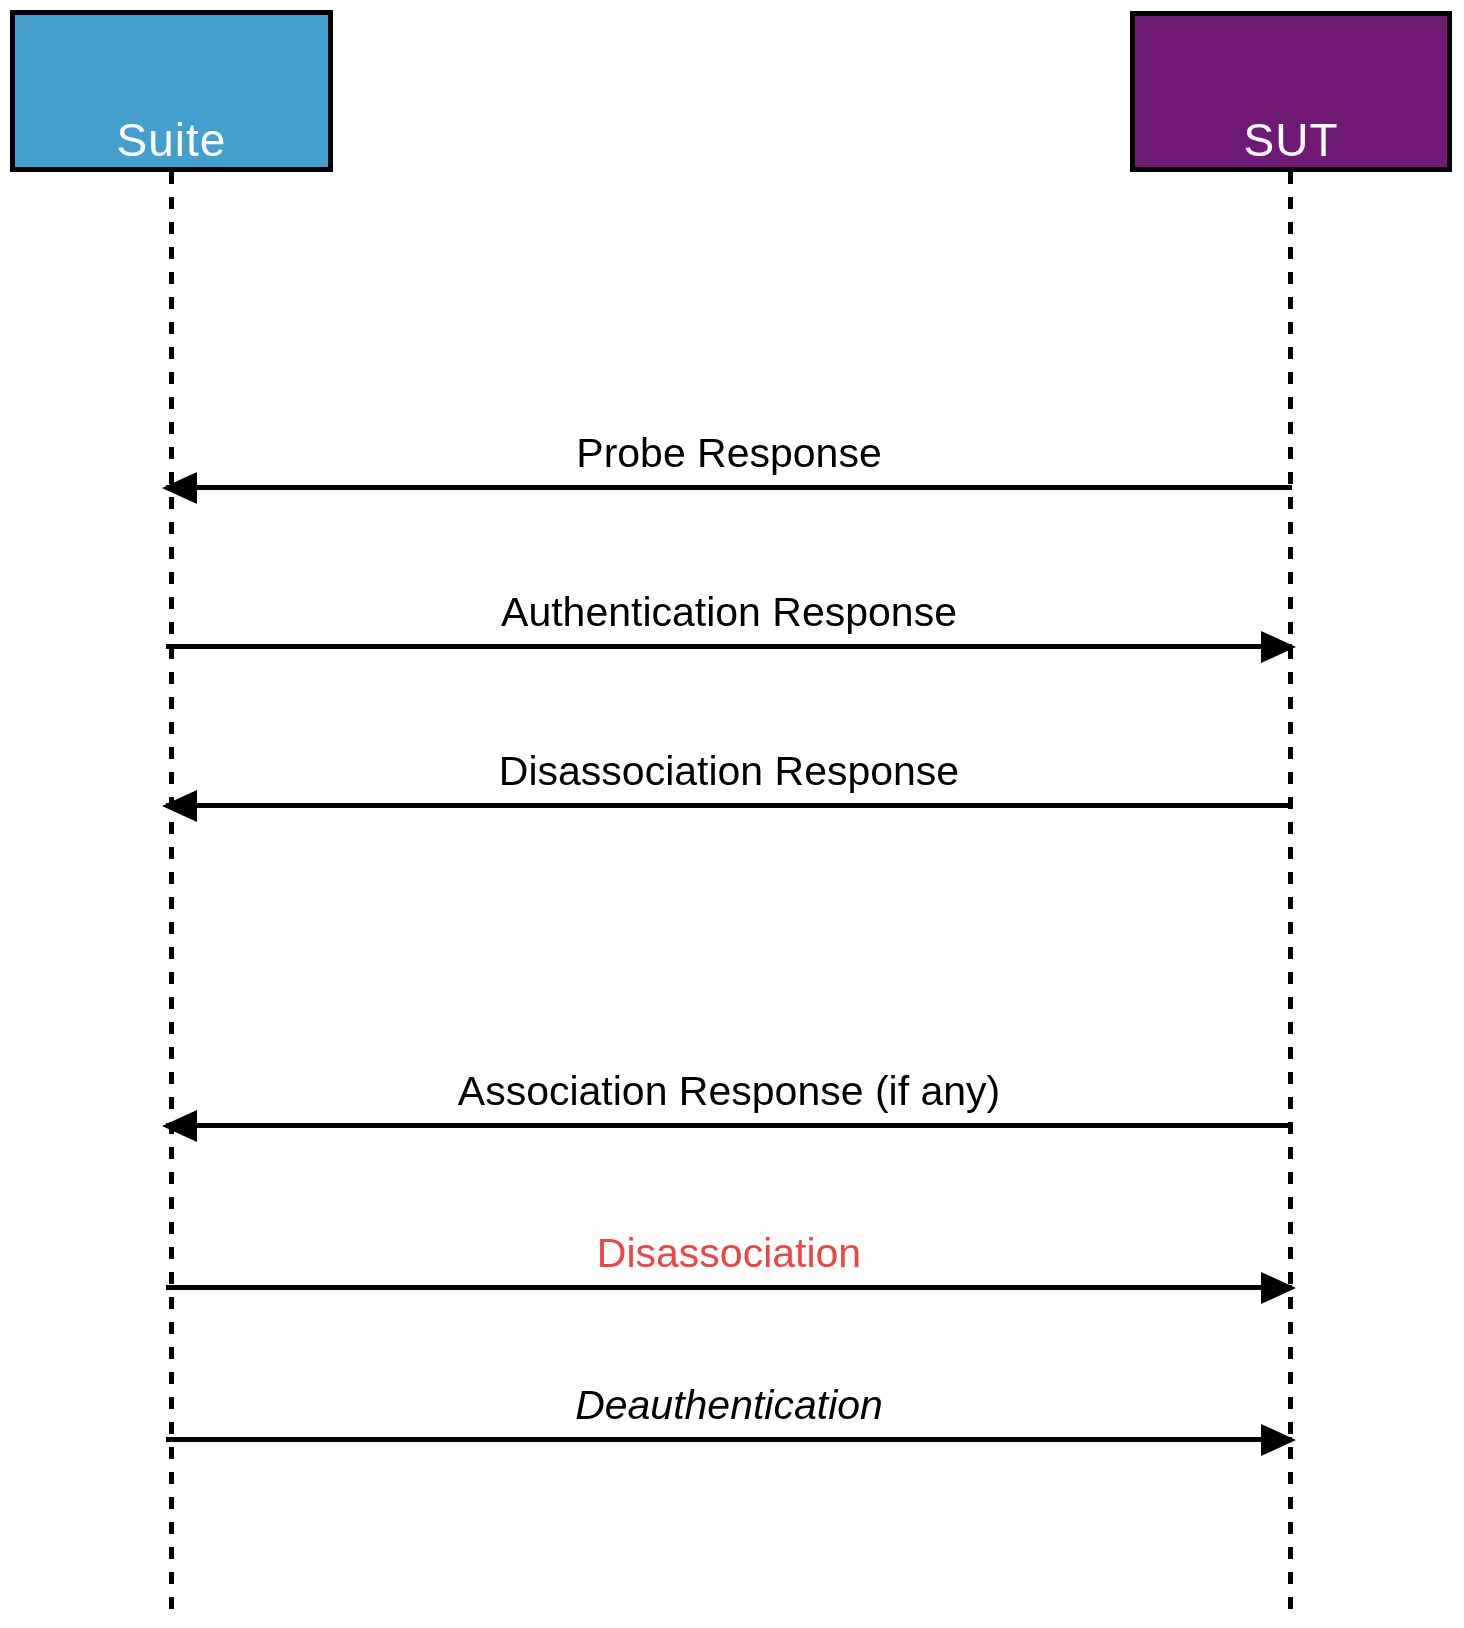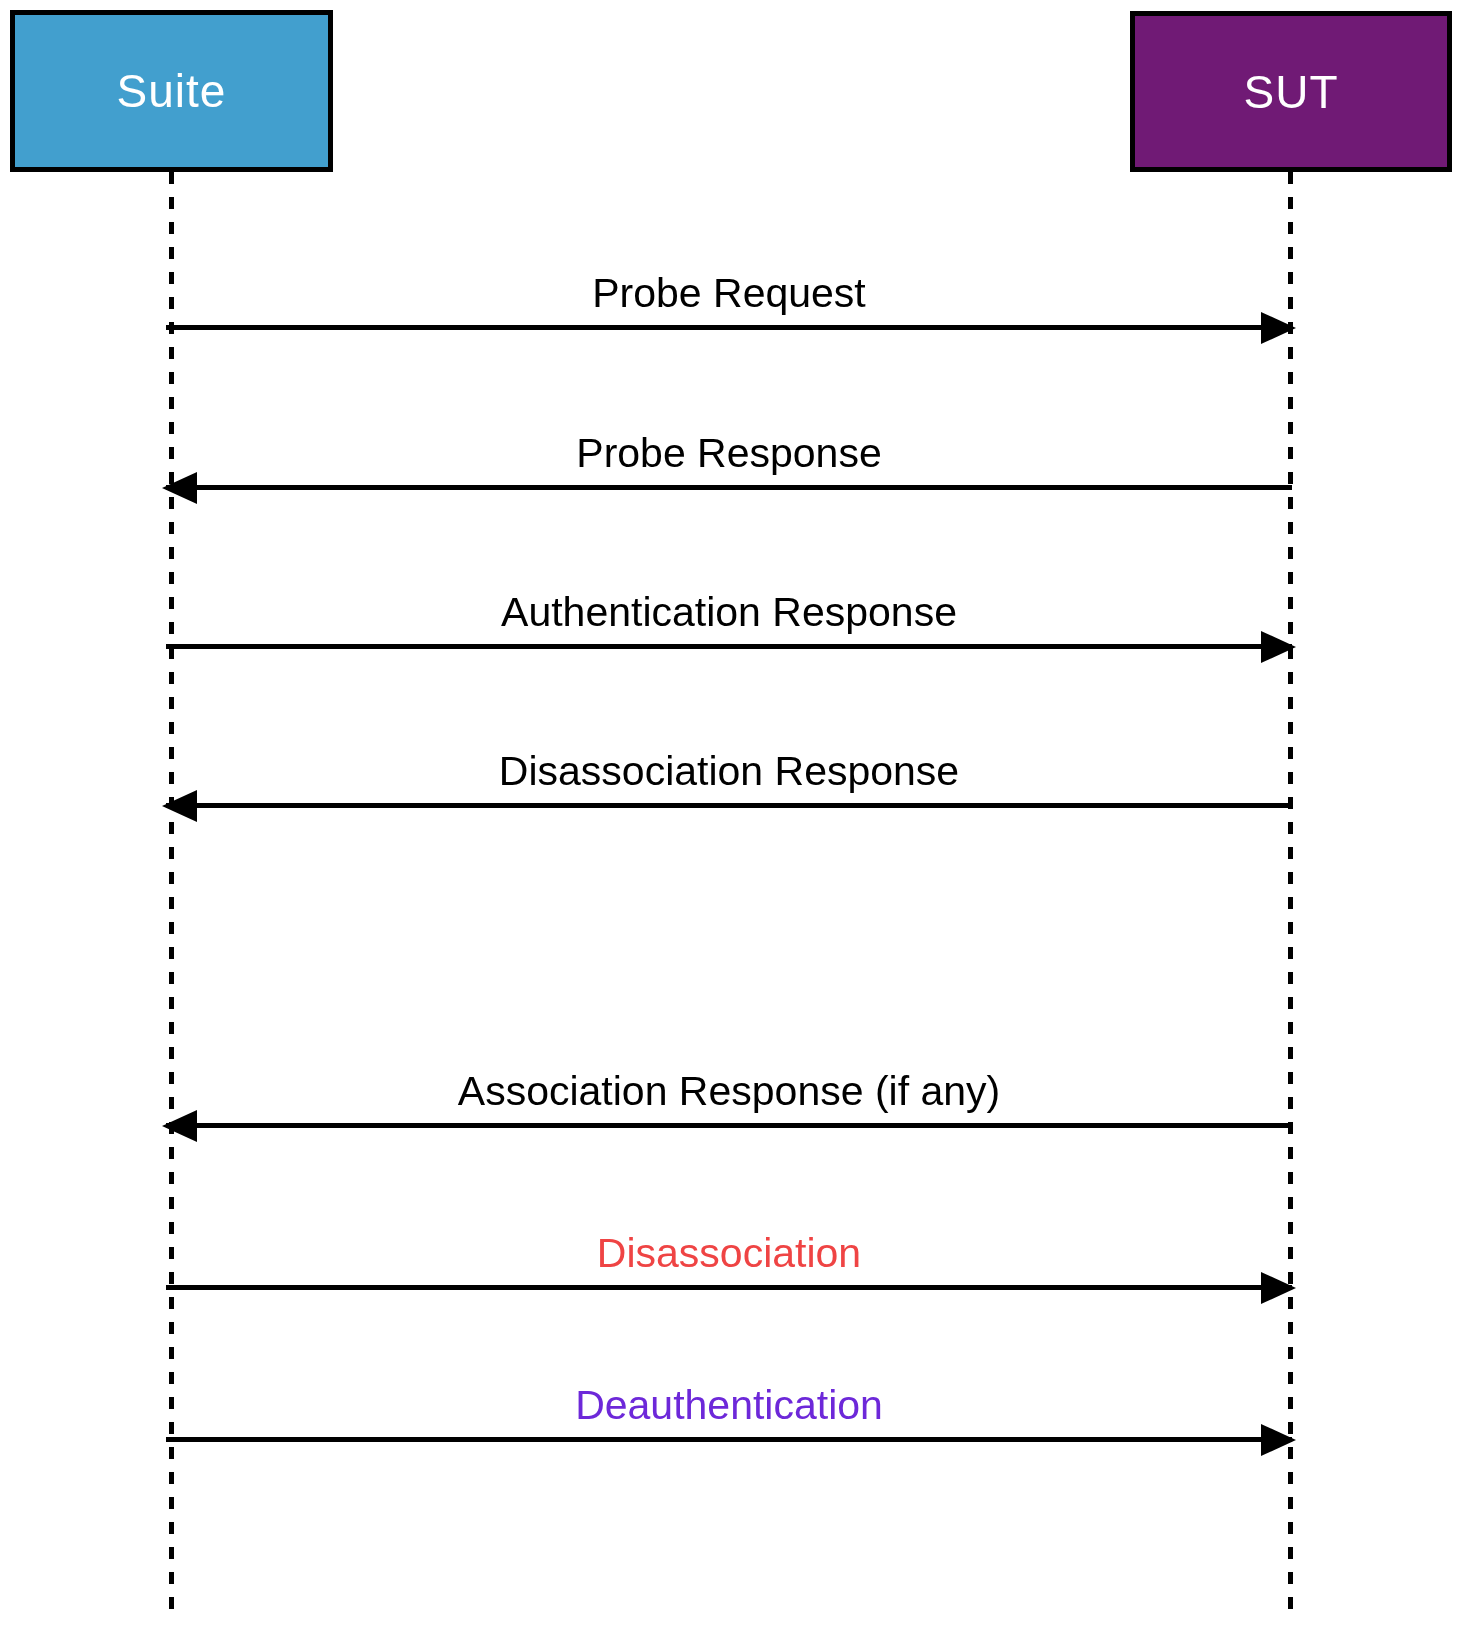--- a/index.html
+++ b/index.html
@@ -13,21 +13,21 @@
   }
 
   
   .actor {
     position: absolute;
     box-sizing: border-box;
     border: 5px solid #000000;
     color: #ffffff;
     font-size: 46px;
     display: flex;
-    align-items: center;
+    align-items: flex-end;
     justify-content: center;
     letter-spacing: 1px;
   }
   #actor-suite { left: 10px;   top: 10px; width: 323px; height: 162px; }
   #actor-sut   { left: 1130px; top: 11px; width: 322px; height: 161px; }
 
   
   .lifeline {
     position: absolute;
     top: 172px;
@@ -78,26 +78,20 @@
     <span>Suite</span>
   </div>
 
   <div class="actor" id="actor-sut" style="background-color: #701a75;">
     <span>SUT</span>
   </div>
 
   <div class="lifeline" id="lifeline-suite"></div>
   <div class="lifeline" id="lifeline-sut"></div>
 
-  <div class="message right" style="top:268px">
-    <div class="msg-label" style="color: rgb(0, 0, 0);">Probe Request</div>
-    <div class="msg-line">
-      <span class="head"></span>
-    </div>
-  </div>
 
   <div class="message left" style="top:428px">
     <div class="msg-label" style="color: rgb(0, 0, 0);">Probe Response</div>
     <div class="msg-line">
       <span class="head"></span>
     </div>
   </div>
 
   <div class="message right" style="top:587px">
     <div class="msg-label" style="color: rgb(0, 0, 0);">Authentication Response</div>
@@ -122,19 +116,19 @@
   </div>
 
   <div class="message right" style="top:1228px">
     <div class="msg-label" style="color: #ef4444;">Disassociation</div>
     <div class="msg-line">
       <span class="head"></span>
     </div>
   </div>
 
   <div class="message right" style="top:1380px">
-    <div class="msg-label" style="color: #6d28d9;">Deauthentication</div>
+    <div class="msg-label" style="color: #000000; font-style: italic;">Deauthentication</div>
     <div class="msg-line">
       <span class="head"></span>
     </div>
   </div>
 
 </div>
 
 </body></html>

